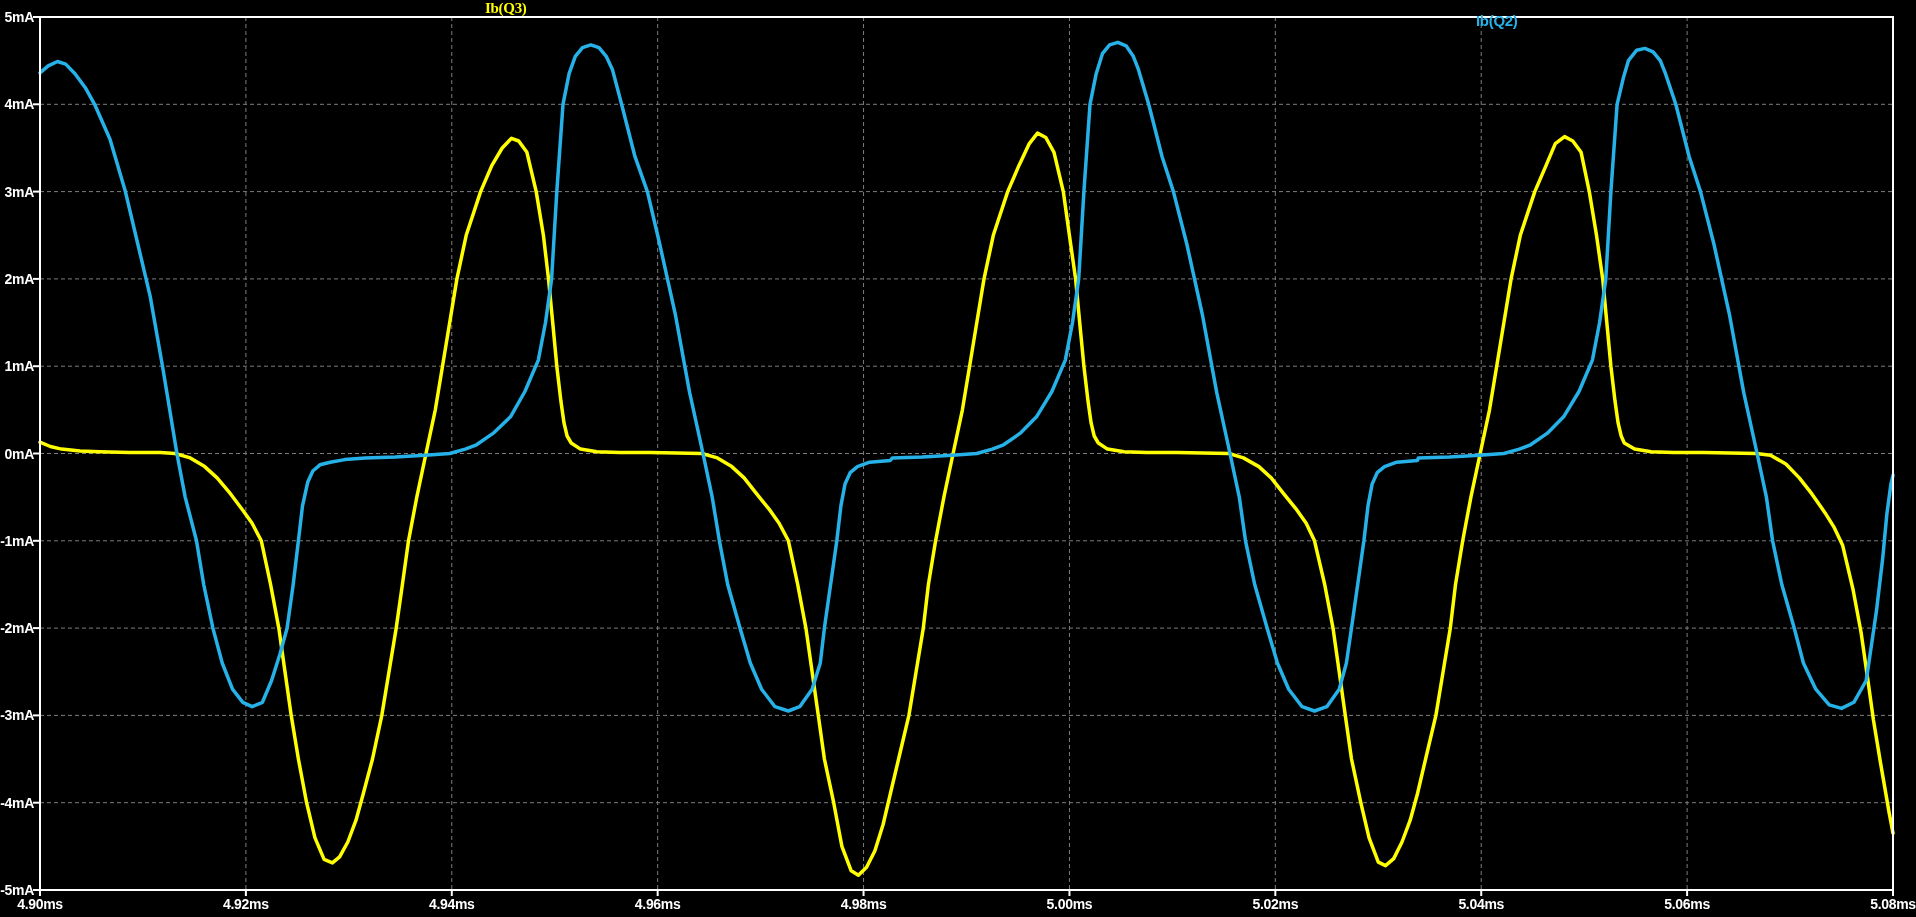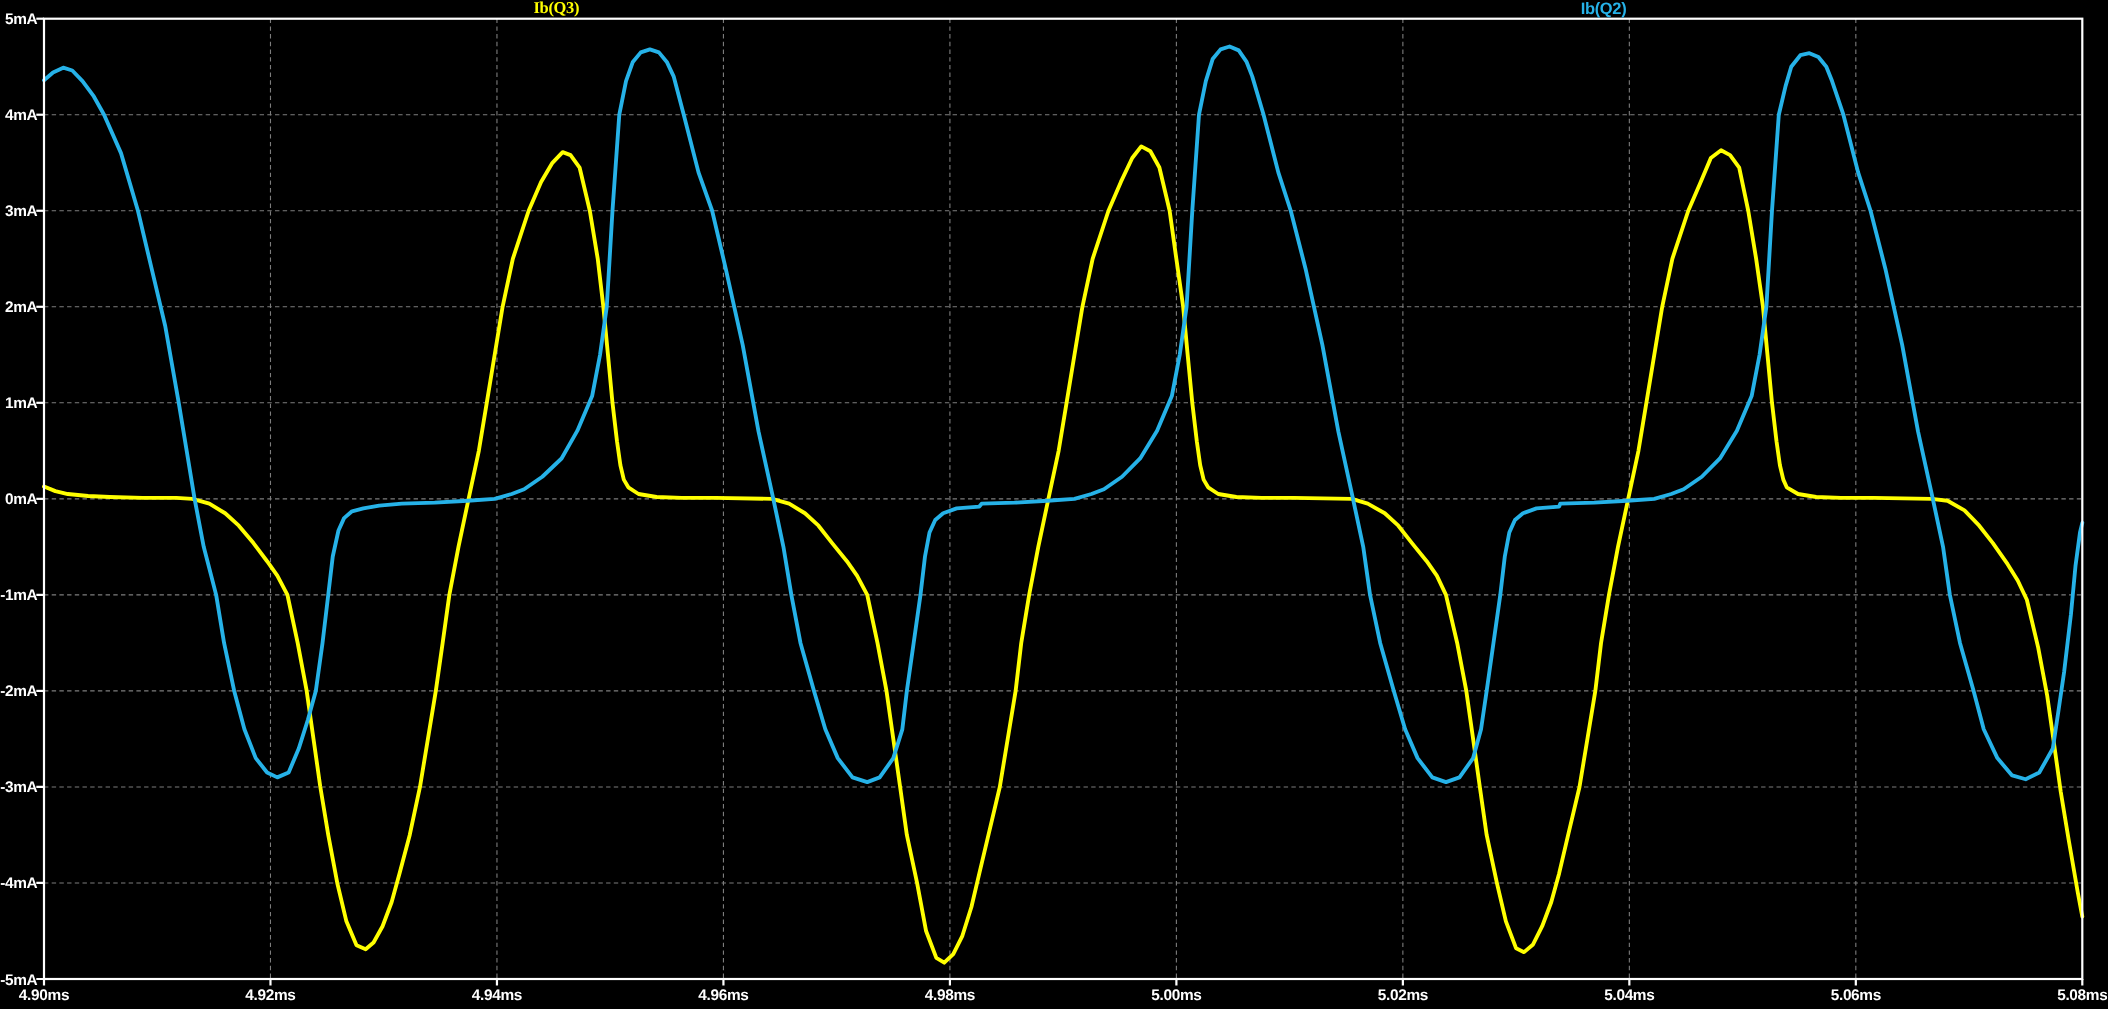--- a/index.html
+++ b/index.html
@@ -2,21 +2,21 @@
 <html><head>
 <meta charset="utf-8">
 <style>
   html,body{margin:0;padding:0;background:#000;width:1916px;height:917px;overflow:hidden;}
   .chart-root{position:relative;width:1916px;height:917px;background:#000;
     font-family:"Liberation Sans",sans-serif;}
   svg{position:absolute;left:0;top:0;}
   .trace-label{position:absolute;top:1px;font-size:15px;font-weight:bold;
     letter-spacing:-0.3px;line-height:15px;cursor:pointer;}
   .trace-label.q3{left:485px;font-family:Liberation Serif, serif;}
-  .trace-label.q2{left:1437px;}
+  .trace-label.q2{left:1476px;margin-top:12px;}
   text{font-family:"Liberation Sans",sans-serif;font-size:14px;font-weight:bold;
     letter-spacing:-0.3px;}
 </style>
 </head>
 <body>
 
 <div class="chart-root">
   <svg id="plot" width="1916" height="917" viewBox="0 0 1916 917">
       <rect x="40" y="17" width="1853" height="873" fill="#000000"></rect>
       <line x1="245.88888888888482" y1="17" x2="245.88888888888482" y2="890" stroke="#7d7d7d" stroke-width="1" stroke-dasharray="4 3"></line>

